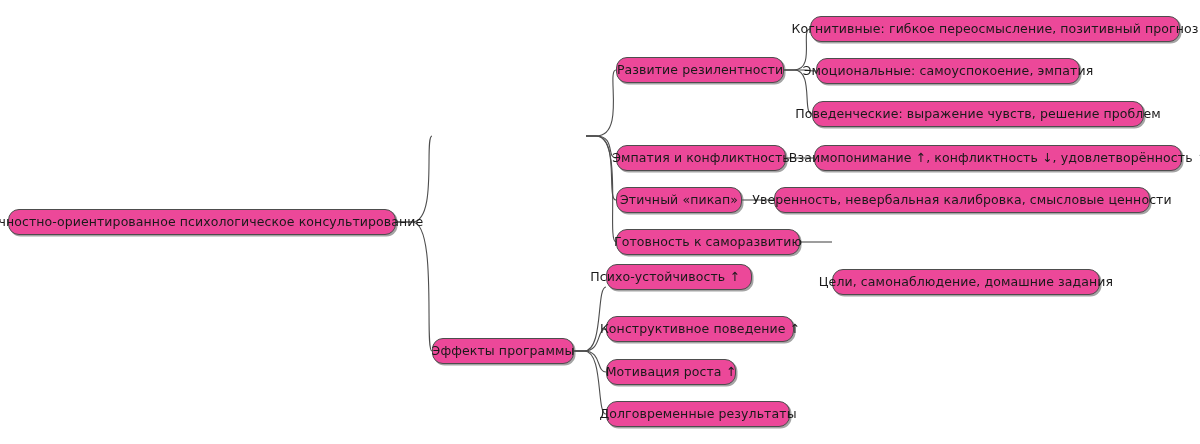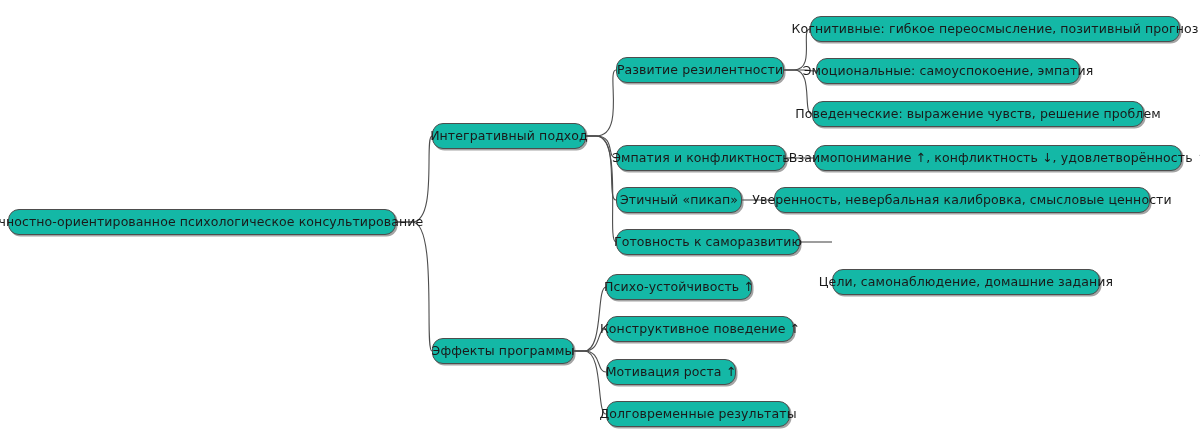--- a/index.html
+++ b/index.html
@@ -23,21 +23,21 @@
     top: 0;
     width: 1200px;
     height: 444px;
   }
   .node {
     position: absolute;
     box-sizing: border-box;
     display: flex;
     align-items: center;
     justify-content: center;
-    background: #14b8a6;
+    background: #ec4899;
     border: 1px solid #4d4d4d;
     border-radius: 11px;
     color: #1a1a1a;
     font-size: 12.5px;
     line-height: 1;
     white-space: nowrap;
     letter-spacing: 0.1px;
     box-shadow: 1.5px 1.5px 0 0 rgba(90,90,90,0.55);
   }
   .node .label {
@@ -74,23 +74,20 @@
       <path d="M574,351 L584,351 C602,351 596,329 606,329"></path>
       <path d="M574,351 L584,351 C602,351 596,372 606,372"></path>
       <path d="M574,351 L584,351 C604,351 596,414 606,414"></path>
     </g>
   </svg>
 
   <div class="node" style="left:8px; top:209px; width:388px; height:26px;">
     <span class="label">Личностно-ориентированное психологическое консультирование</span>
   </div>
 
-  <div class="node" style="left:432px; top:123px; width:154px; height:26px;">
-    <span class="label">Интегративный подход</span>
-  </div>
 
   <div class="node" style="left:432px; top:338px; width:142px; height:26px;">
     <span class="label">Эффекты программы</span>
   </div>
 
   <div class="node" style="left:616px; top:57px; width:168px; height:26px;">
     <span class="label">Развитие резилентности</span>
   </div>
 
   <div class="node" style="left:616px; top:145px; width:170px; height:26px;">
@@ -122,21 +119,21 @@
   </div>
 
   <div class="node" style="left:774px; top:187px; width:376px; height:26px;border-radius:11px;">
     <span class="label">Уверенность, невербальная калибровка, смысловые ценности</span>
   </div>
 
   <div class="node" style="left:832px; top:229px; width:268px; height:26px;margin-top:40px;">
     <span class="label">Цели, самонаблюдение, домашние задания</span>
   </div>
 
-  <div class="node" style="left:606px; top:274px; width:146px; height:26px;">
+  <div class="node" style="left:606px; top:264px; width:146px; height:26px;justify-content:flex-end;">
     <span class="label">Психо-устойчивость ↑</span>
   </div>
 
   <div class="node" style="left:606px; top:316px; width:188px; height:26px;">
     <span class="label">Конструктивное поведение ↑</span>
   </div>
 
   <div class="node" style="left:606px; top:359px; width:130px; height:26px;">
     <span class="label">Мотивация роста ↑</span>
   </div>

